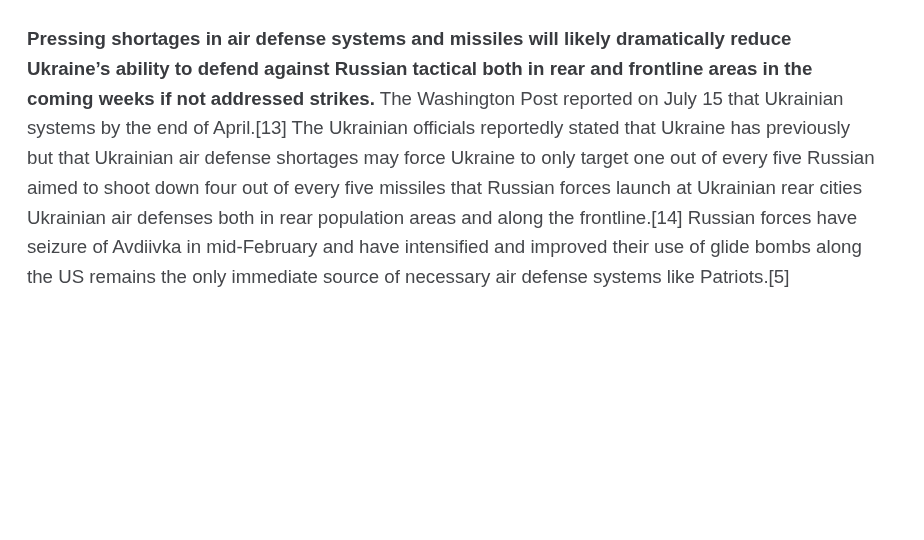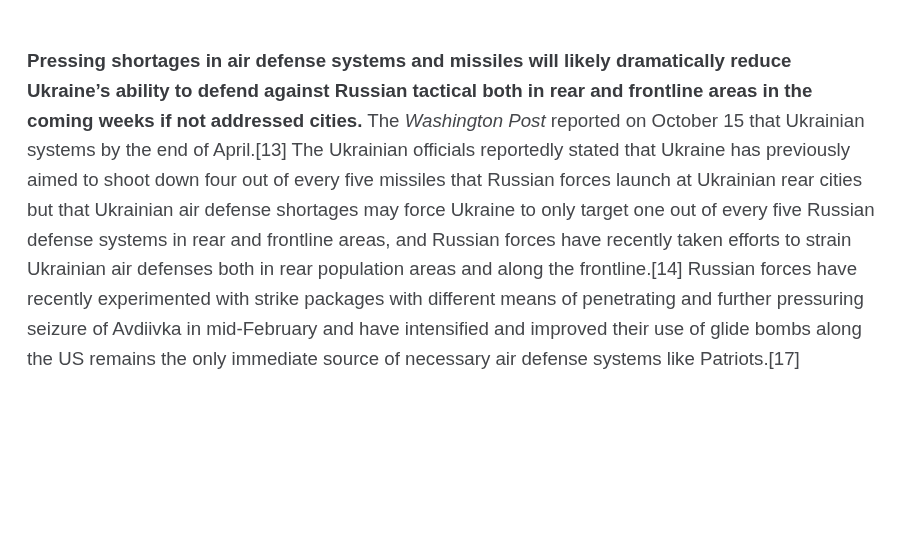--- a/index.html
+++ b/index.html
@@ -15,41 +15,37 @@
     font-family: "Liberation Sans", sans-serif;
   }
   .doc {
     position: absolute;
     left: 27px;
     top: 24px;
     width: 890px;
     font-size: 18.7px;
     line-height: 29.75px;
     color: #45474b;
-    margin-top: 22px;
   }
   .line {
     white-space: nowrap;
   }
   .seg-b {
     font-weight: bold;
     color: #393b3f;
   }
   .seg-i {
-    font-style: italic;
   }
 </style>
 </head>
 <body>
 
 <div class="doc">
     <div class="line"><span class="seg-b">Pressing shortages in air defense systems and missiles will likely dramatically reduce</span></div>
     <div class="line"><span class="seg-b">Ukraine’s ability to defend against Russian tactical both in rear and frontline areas in the</span></div>
-    <div class="line"><span class="seg-b">coming weeks if not addressed cities.</span><span> The </span><span class="seg-i">Washington Post</span><span> reported on October 15 that Ukrainian</span></div>
+    <div class="line"><span class="seg-b">coming weeks if not addressed strikes.</span><span> The </span><span class="seg-i">Washington Post</span><span> reported on July 15 that Ukrainian</span></div>
     <div class="line"><span>systems by the end of April.[13] The Ukrainian officials reportedly stated that Ukraine has previously</span></div>
+    <div class="line"><span>but that Ukrainian air defense shortages may force Ukraine to only target one out of every five Russian</span></div>
     <div class="line"><span>aimed to shoot down four out of every five missiles that Russian forces launch at Ukrainian rear cities</span></div>
-    <div class="line"><span>but that Ukrainian air defense shortages may force Ukraine to only target one out of every five Russian</span></div>
-    <div class="line"><span>defense systems in rear and frontline areas, and Russian forces have recently taken efforts to strain</span></div>
     <div class="line"><span>Ukrainian air defenses both in rear population areas and along the frontline.[14] Russian forces have</span></div>
-    <div class="line"><span>recently experimented with strike packages with different means of penetrating and further pressuring</span></div>
     <div class="line"><span>seizure of Avdiivka in mid-February and have intensified and improved their use of glide bombs along</span></div>
-    <div class="line"><span>the US remains the only immediate source of necessary air defense systems like Patriots.[17]</span></div>
+    <div class="line"><span>the US remains the only immediate source of necessary air defense systems like Patriots.[5]</span></div>
   </div>
 
 </body></html>

